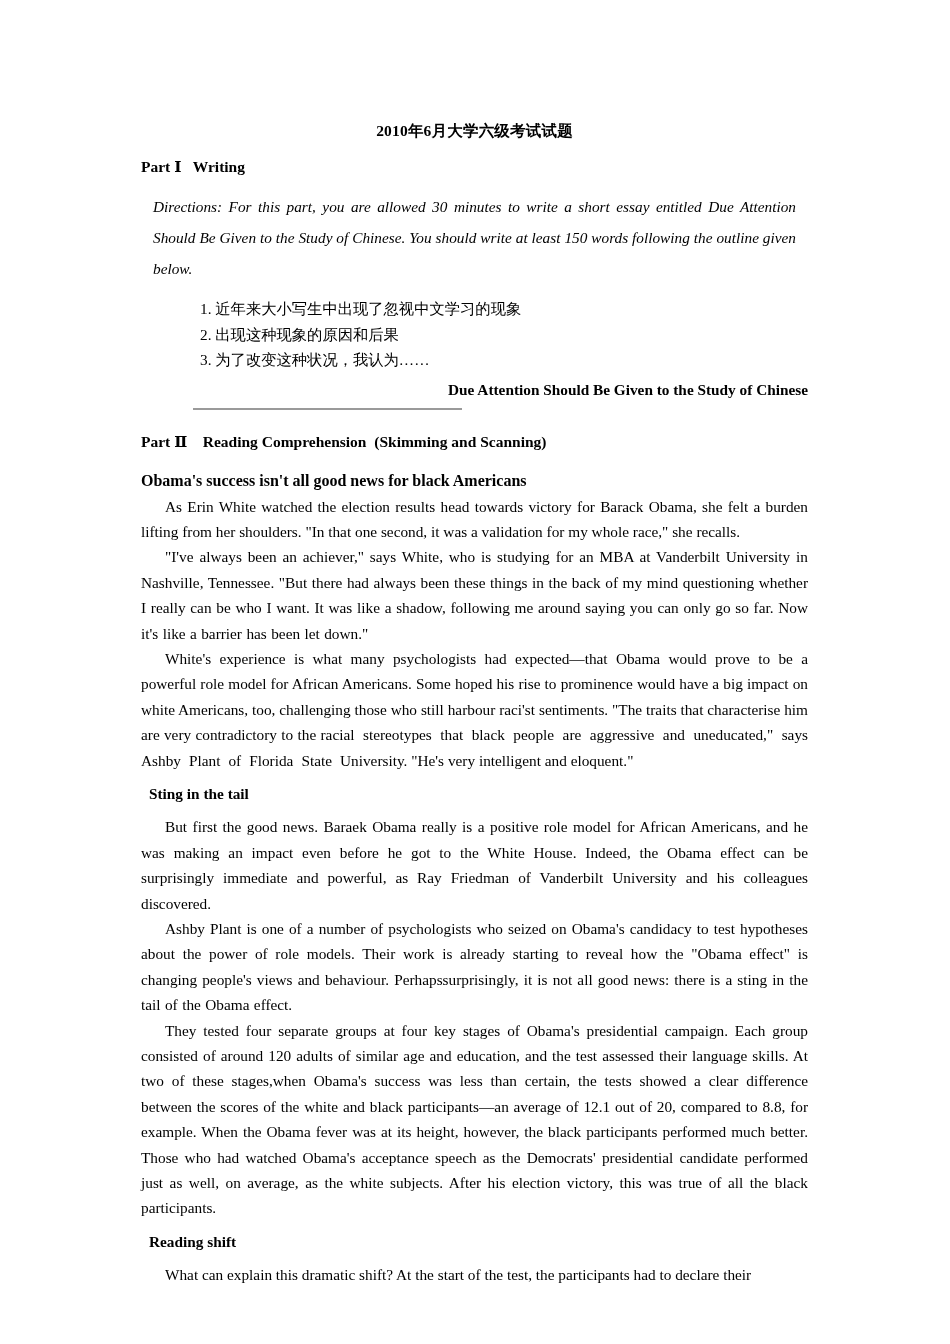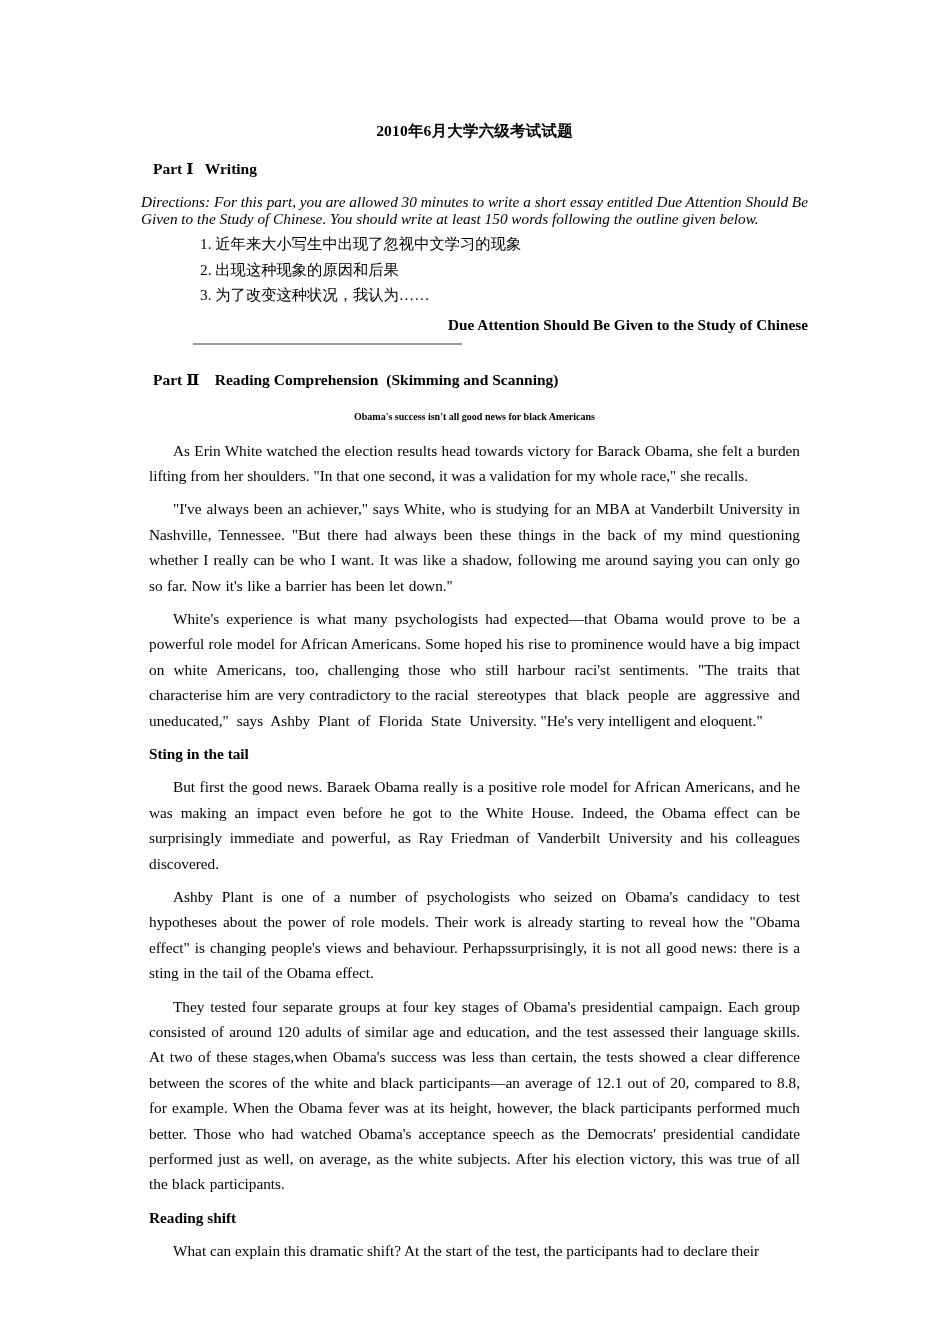--- a/index.html
+++ b/index.html
@@ -26,28 +26,28 @@
     font-weight: bold;
     font-size: 15.5px;
     line-height: 26px;
     letter-spacing: 0.2px;
     margin: 0 0 10px 0;
   }
   .part-heading {
     font-weight: bold;
     font-size: 15.5px;
     line-height: 25px;
-    margin: 12px;
+    margin: 0;
     white-space: pre;
   }
   .directions {
     font-style: italic;
     font-size: 15.3px;
-    line-height: 17px;
-    margin: 0;
+    line-height: 31px;
+    margin: 12px;
     text-align: justify;
     text-justify: inter-word;
   }
   .outline-list {
     list-style: none;
     margin: 4px;
     padding: 0 0 0 55px;
   }
   .outline-list li {
     font-size: 15.3px;
@@ -65,28 +65,28 @@
     margin: 6px 0 9px 0;
     padding-left: 52px;
     height: 12px;
   }
   .rule {
     width: 269px;
     height: 2px;
     background: #9a9a9a;
   }
   .passage-title {
-    text-align: center;
+    text-align: left;
     font-weight: bold;
-    font-size: 10px;
+    font-size: 16px;
     line-height: 25.5px;
-    margin: 0 0 0 0;
+    margin: 14px 0 0 0;
   }
   p.body-para {
-    margin: 8px;
+    margin: 0;
     font-size: 15.3px;
     line-height: 25.4px;
     text-align: justify;
     text-justify: inter-word;
     text-indent: 24px;
   }
   p.body-para.loose {
     word-spacing: 0.6px;
   }
   h3.sub-heading {

